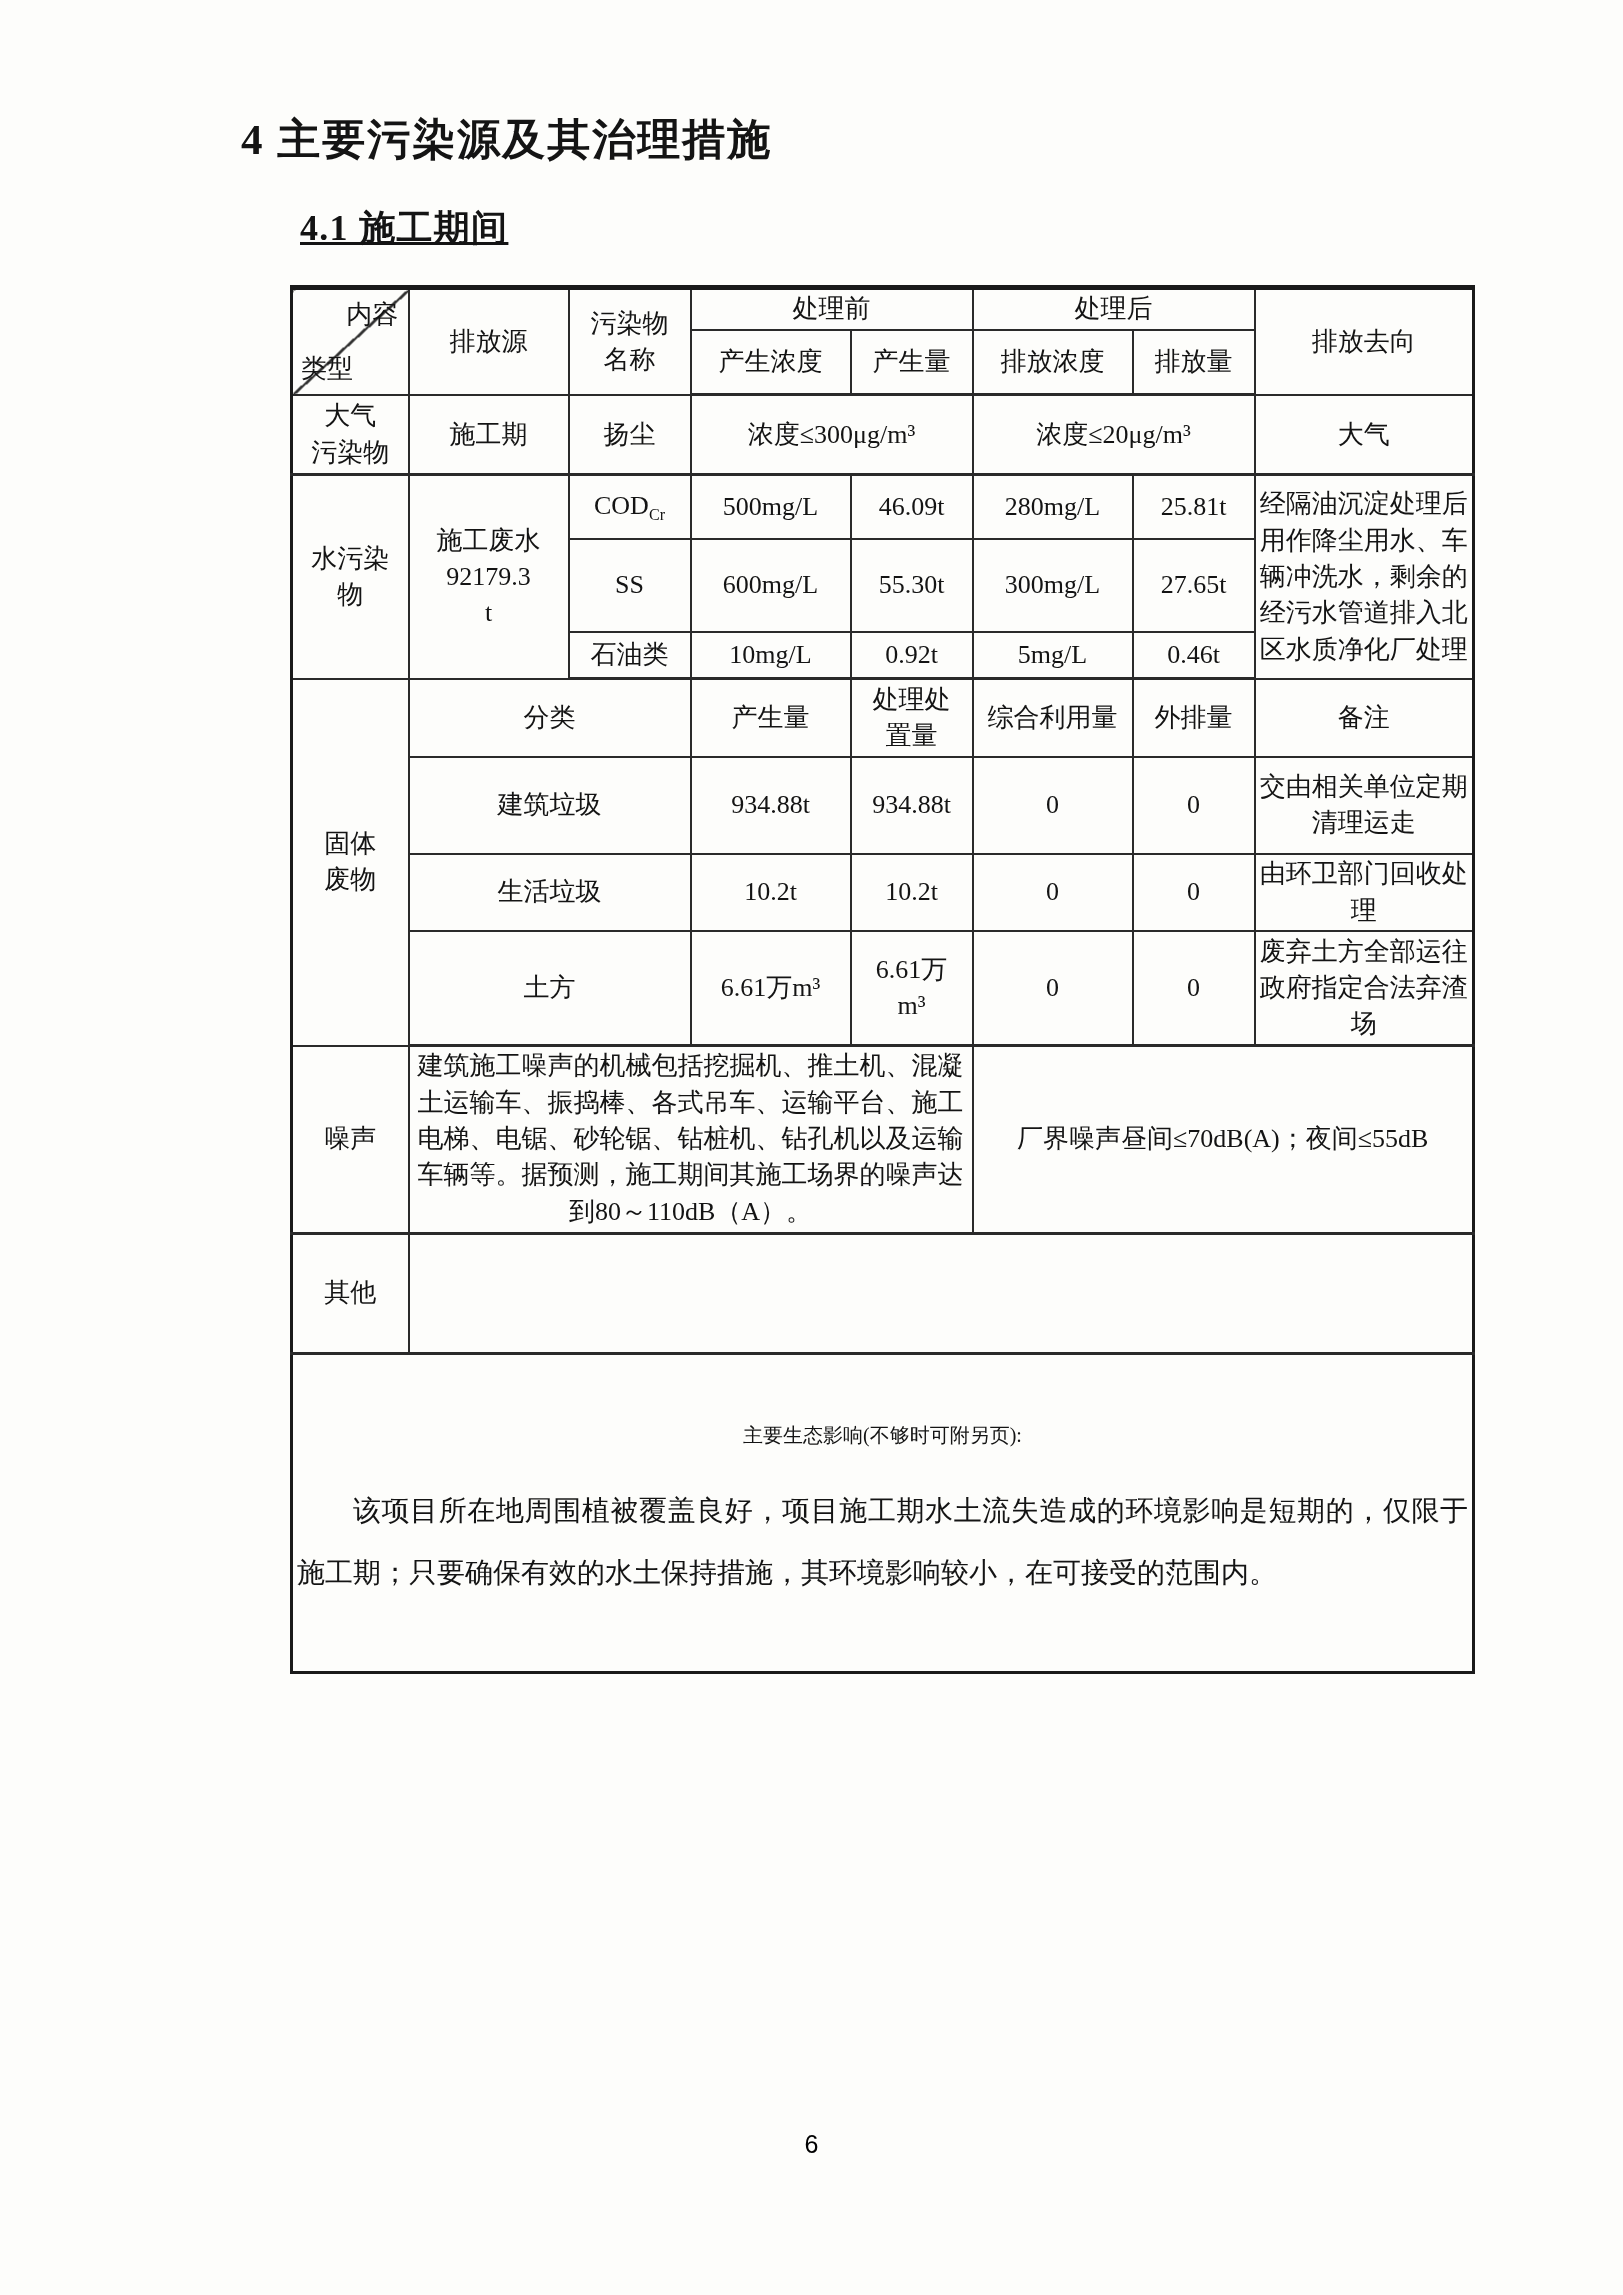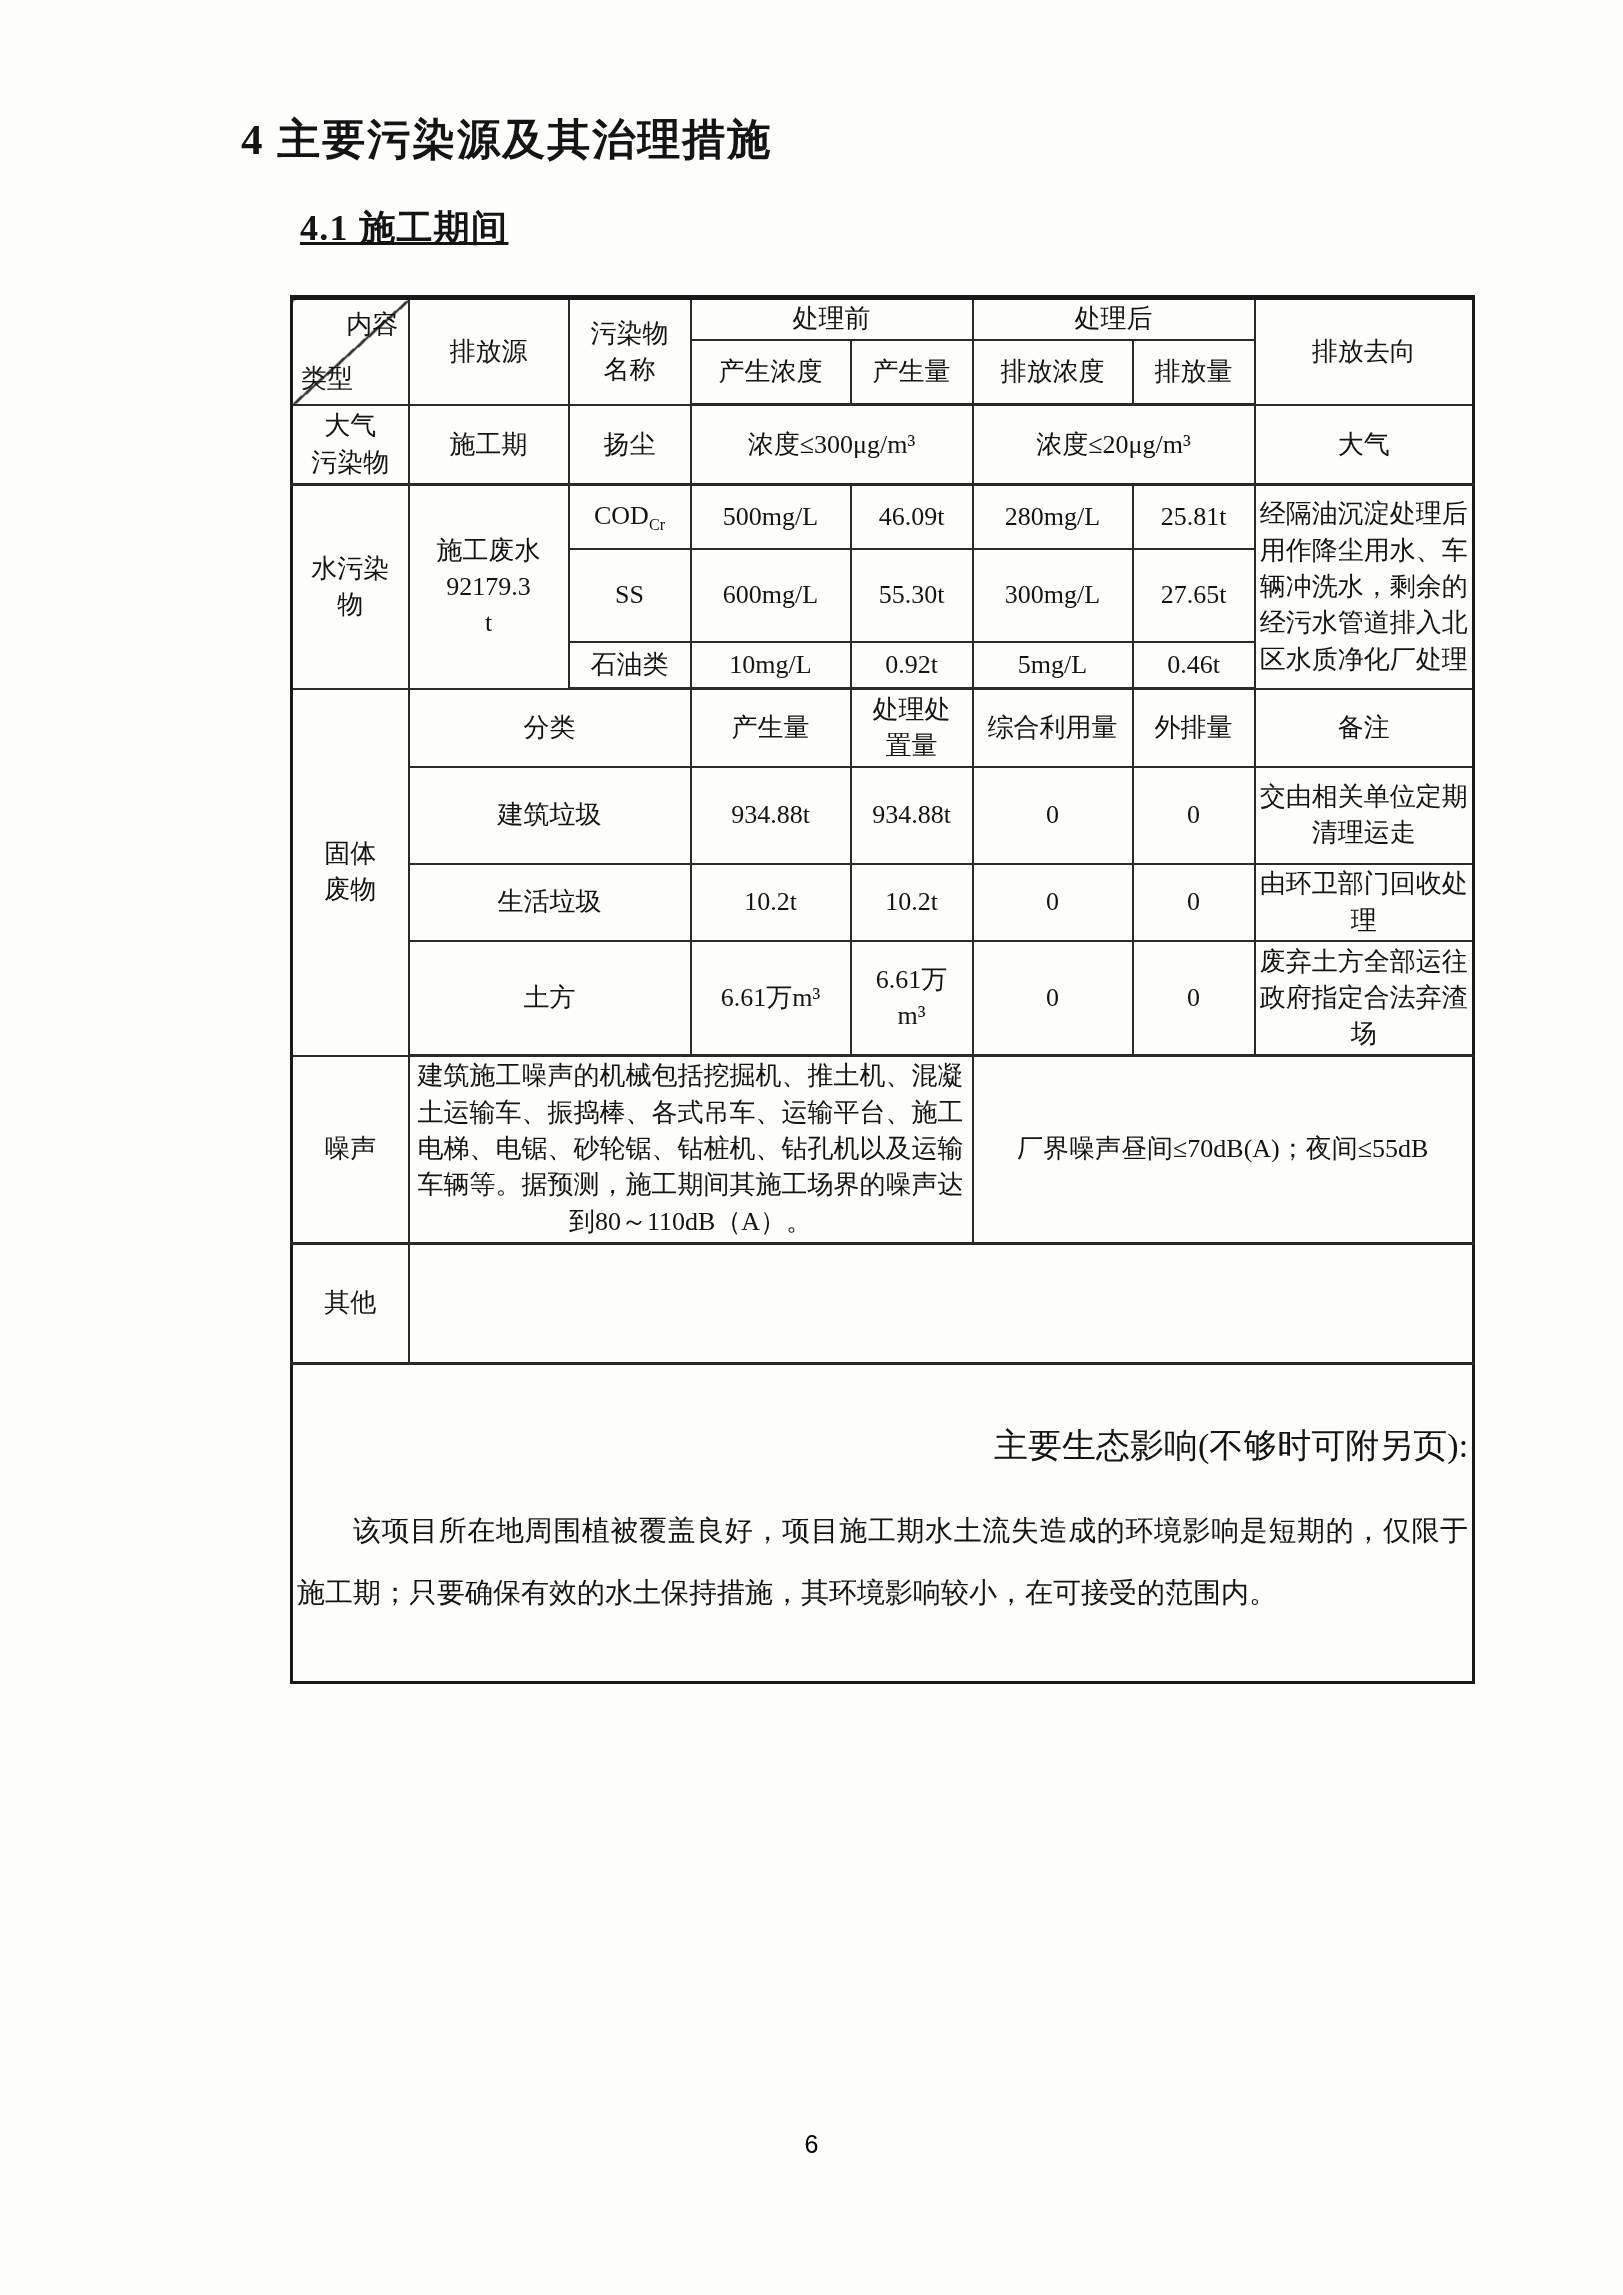--- a/index.html
+++ b/index.html
@@ -13,21 +13,21 @@
   }
   .doc-title{
     position:absolute;left:241px;top:116px;margin:0;
     font-size:43px;font-weight:700;letter-spacing:2px;line-height:1.1;text-align:center;
   }
   .sec-title{
     position:absolute;left:300px;top:209px;margin:0;
     font-size:36px;font-weight:700;letter-spacing:1.3px;line-height:1.1;text-decoration:underline;
   }
   table.main{
-    position:absolute;left:290px;top:295px;width:1182px;
+    position:absolute;left:290px;top:285px;width:1182px;
     border-collapse:collapse;table-layout:fixed;
     border:3.3px solid #1a1a1a;border-top-width:5.9px;
   }
   table.main td{
     border:2px solid #2a2a2a;
     text-align:center;vertical-align:middle;
     font-size:26px;line-height:1.4;
     padding:1.3px 3.9px;overflow:hidden;
   }
   tr.heavy td{border-bottom-width:3.3px;}
@@ -40,21 +40,21 @@
       #333 calc(50% - 1.3px),#333 calc(50% + 1.3px),
       transparent calc(50% + 1.3px));
   }
   .diag .corner-top{position:absolute;top:6.5px;right:9.2px;}
   .diag .corner-bottom{position:absolute;left:7.9px;bottom:6.5px;}
   .src-water{line-height:1.95;}
   .dest-water{font-size:25px;line-height:1.55;padding:1.3px 2.6px;}
   .remark{font-size:25px;line-height:1.5;padding:1.3px 5.2px;border-radius:8px;}
   .noise-desc{text-align:left;padding:5.2px 11.8px;line-height:1.42;text-align:justify;}
   .eco-cell{vertical-align:top;padding:21px 37px 0 37px;}
-  .eco-heading{text-align:right;font-size:34px;margin:0;}
+  .eco-heading{text-align:center;font-size:20px;margin:0;}
   .eco-para{margin:31px 0 0 0;font-size:28px;line-height:2.2;text-indent:2em;text-align:justify;}
   sub{font-size:0.62em;}
   .page-num{
     position:absolute;left:0;right:0;top:2130px;text-align:center;
     font-size:25px;font-family:"Liberation Sans","DejaVu Sans",sans-serif;color:#000;
   }
 </style>
 </head>
 <body>
 

